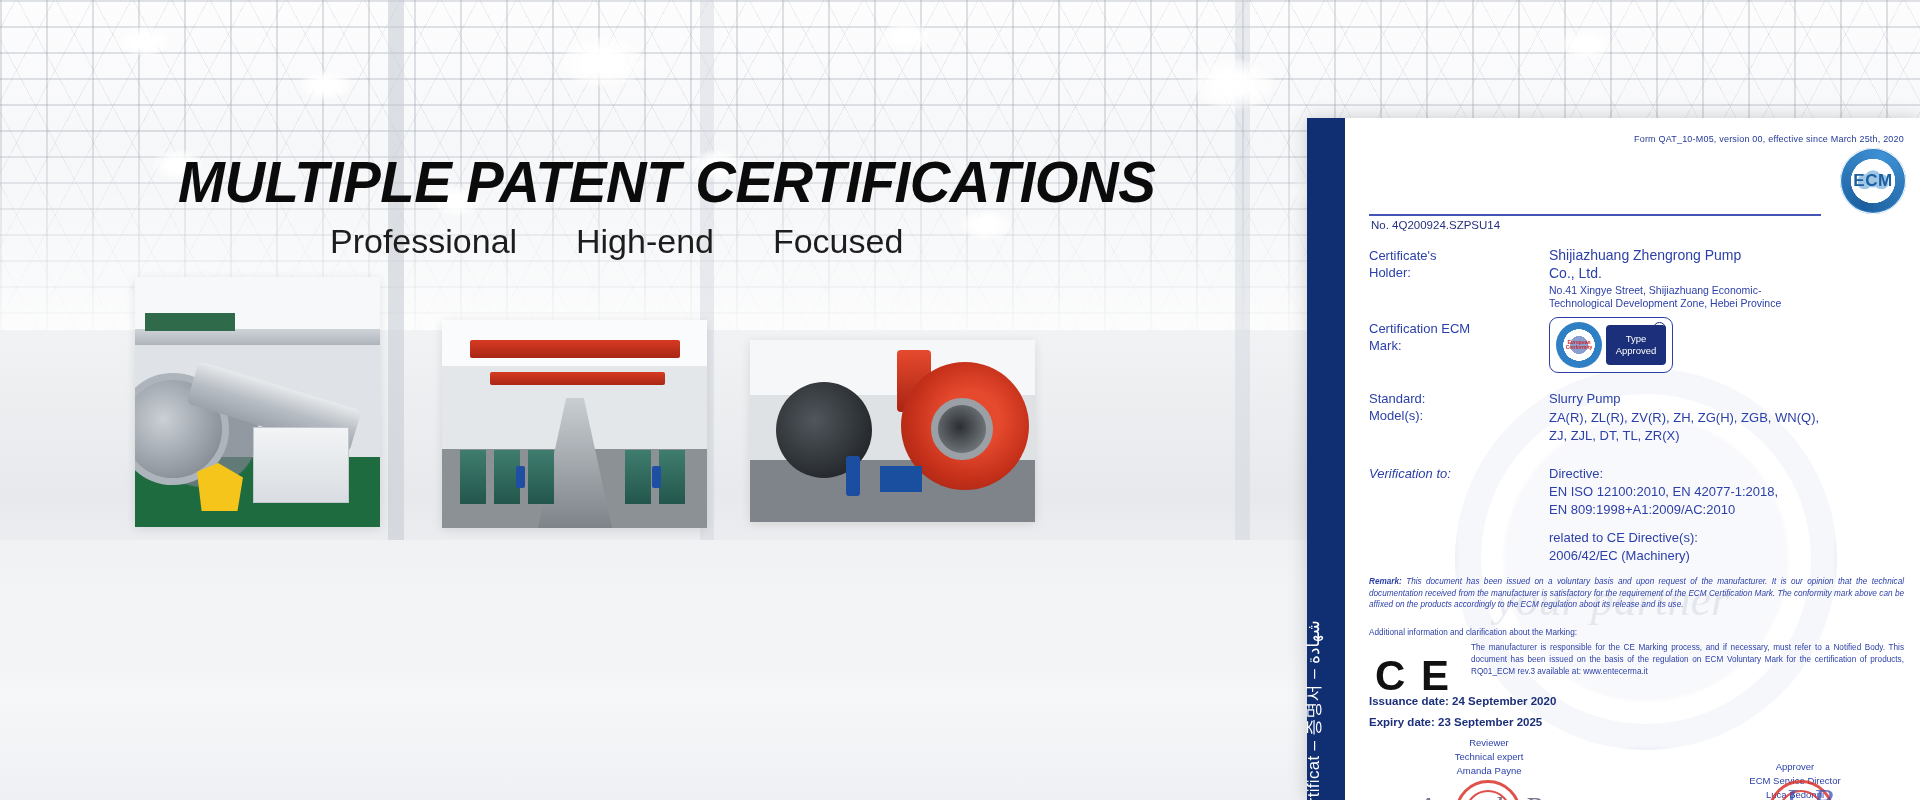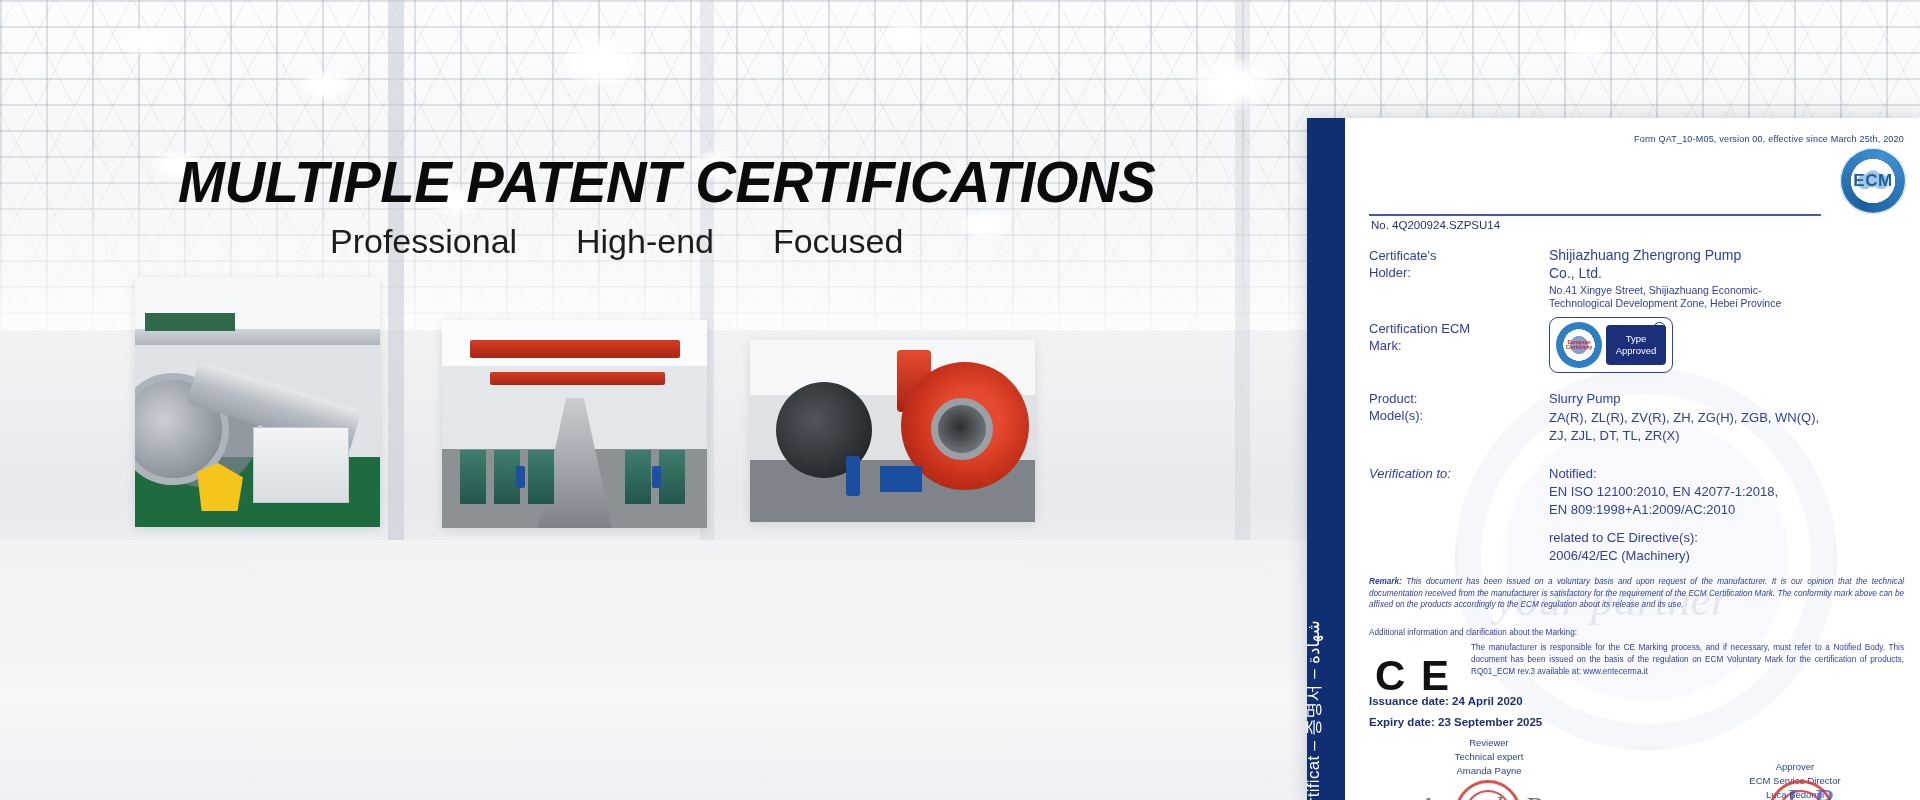--- a/index.html
+++ b/index.html
@@ -422,41 +422,41 @@
         <div class="eu"></div>
         <div class="ce-word">European Conformity</div>
       </div>
       <div class="type-approved">
         <span>Type</span>
         <span>Approved</span>
       </div>
       <div class="reg-mark">®</div>
     </div>
 
-    <div class="row-label" style="left:24px; top:273px;">Product:</div>
+    <div class="row-label" style="left:24px; top:273px;">Standard:</div>
     <div class="row-label" style="left:24px; top:290px;">Model(s):</div>
     <div class="row-val" style="left:204px; top:273px;">Slurry Pump</div>
     <div class="row-val" style="left:204px; top:292px;">ZA(R), ZL(R), ZV(R), ZH, ZG(H), ZGB, WN(Q),</div>
     <div class="row-val" style="left:204px; top:310px;">ZJ, ZJL, DT, TL, ZR(X)</div>
 
     <div class="row-label" style="left:24px; top:348px;font-style:italic;">Verification to:</div>
-    <div class="row-val" style="left:204px; top:348px;">Notified:</div>
+    <div class="row-val" style="left:204px; top:348px;">Directive:</div>
     <div class="row-val" style="left:204px; top:366px;">EN ISO 12100:2010, EN 42077-1:2018,</div>
     <div class="row-val" style="left:204px; top:384px;">EN 809:1998+A1:2009/AC:2010</div>
     <div class="row-val" style="left:204px; top:412px;">related to CE Directive(s):</div>
     <div class="row-val" style="left:204px; top:430px;">2006/42/EC (Machinery)</div>
 
     <div class="remark" style="top:458px;"><b>Remark:</b><span> This document has been issued on a voluntary basis and upon request of the manufacturer. It is our opinion that the technical documentation received from the manufacturer is satisfactory for the requirement of the ECM Certification Mark. The conformity mark above can be affixed on the products accordingly to the ECM regulation about its release and its use.</span></div>
 
     <div class="addl" style="top:510px;">Additional information and clarification about the Marking:</div>
 
     <div class="ce-glyph" style="top:518px;margin-top:16px;">C E</div>
     <div class="ce-para" style="top:524px;">The manufacturer is responsible for the CE Marking process, and if necessary, must refer to a Notified Body. This document has been issued on the basis of the regulation on ECM Voluntary Mark for the certification of products, RQ01_ECM rev.3 available at: www.entecerma.it</div>
 
-    <div class="date-line" style="top:577px;">Issuance date: 24 April 2020</div>
+    <div class="date-line" style="top:577px;">Issuance date: 24 September 2020</div>
     <div class="date-line" style="top:598px;">Expiry date: 23 September 2025</div>
 
     <div class="sig-col" style="left:64px; top:618px; width:160px;">
       <div>Reviewer</div>
       <div>Technical expert</div>
       <div>Amanda Payne</div>
     </div>
     <div class="stamp" style="left:110px; top:662px;">
       <div class="stamp-star">★</div>
     </div>

